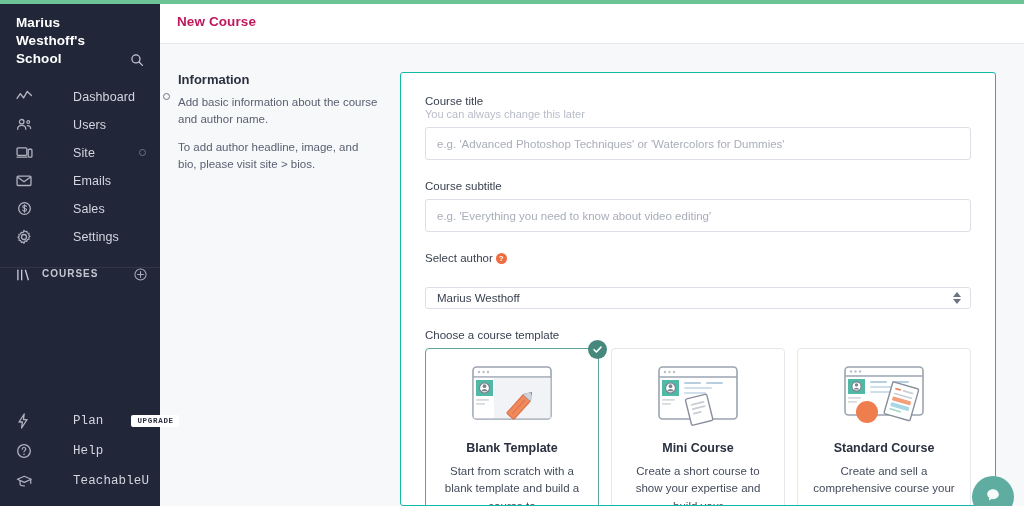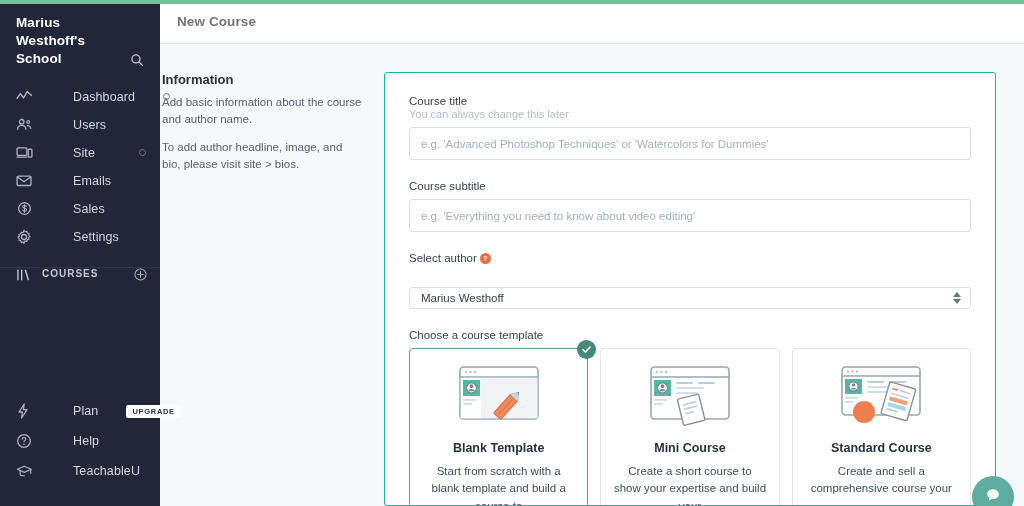--- a/index.html
+++ b/index.html
@@ -63,40 +63,40 @@
     padding: 0 13px 0 16px; cursor: pointer;
   }
   .section-item .lbl {
     font-size: 10px; font-weight: bold; letter-spacing: 1px;
     color: #c3c7d2; margin-left: 9px; flex: 1 1 auto;
   }
   .plus-circle {
     width: 13px; height: 13px; flex: 0 0 13px;
     display: flex; align-items: center; justify-content: center;
   }
-  .bottom-nav { margin-top: auto; padding-bottom: 20px; }
+  .bottom-nav { margin-top: auto; padding-bottom: 10px; font-family: Liberation Mono, monospace; }
   .bottom-nav .nav-item { height: 30px; }
   .upgrade-badge {
     background: #ffffff; color: #2b3040;
     font-size: 7.5px; font-weight: bold; letter-spacing: .7px;
     padding: 2px 5px 2px 6px; border-radius: 2px;
   }
 
   
   .main { flex: 1 1 auto; height: 506px; display: flex; flex-direction: column;
           background: #f7f8fa; position: relative; }
   .topbar {
     height: 44px; flex: 0 0 44px; background: #ffffff;
     border-bottom: 1px solid #e6e8ec;
     display: flex; align-items: center; padding: 0 16px 0 17px;
   }
-  .topbar .title { font-size: 13.5px; font-weight: bold; color: #737373; letter-spacing: .1px; }
+  .topbar .title { font-size: 13.5px; font-weight: bold; color: #be185d; letter-spacing: .1px; }
 
   .content {
-    flex: 1 1 auto; display: flex; padding: 28px 28px 0 2px;
+    flex: 1 1 auto; display: flex; padding: 28px 28px 0 18px;
     overflow: hidden;
   }
   .info-col { width: 222px; flex: 0 0 222px; padding: 0 22px 0 0; }
   .info-col h3 { font-size: 13px; color: #2b3040; font-weight: bold; margin-bottom: 7px; }
   .info-col p { font-size: 11.5px; color: #5a6072; line-height: 1.45; margin-bottom: 12px; }
 
   .card {
     flex: 1 1 auto; background: #ffffff; border: 1px solid #14b8a6;
     border-radius: 3px; padding: 22px 24px 0 24px; overflow: hidden;
   }

